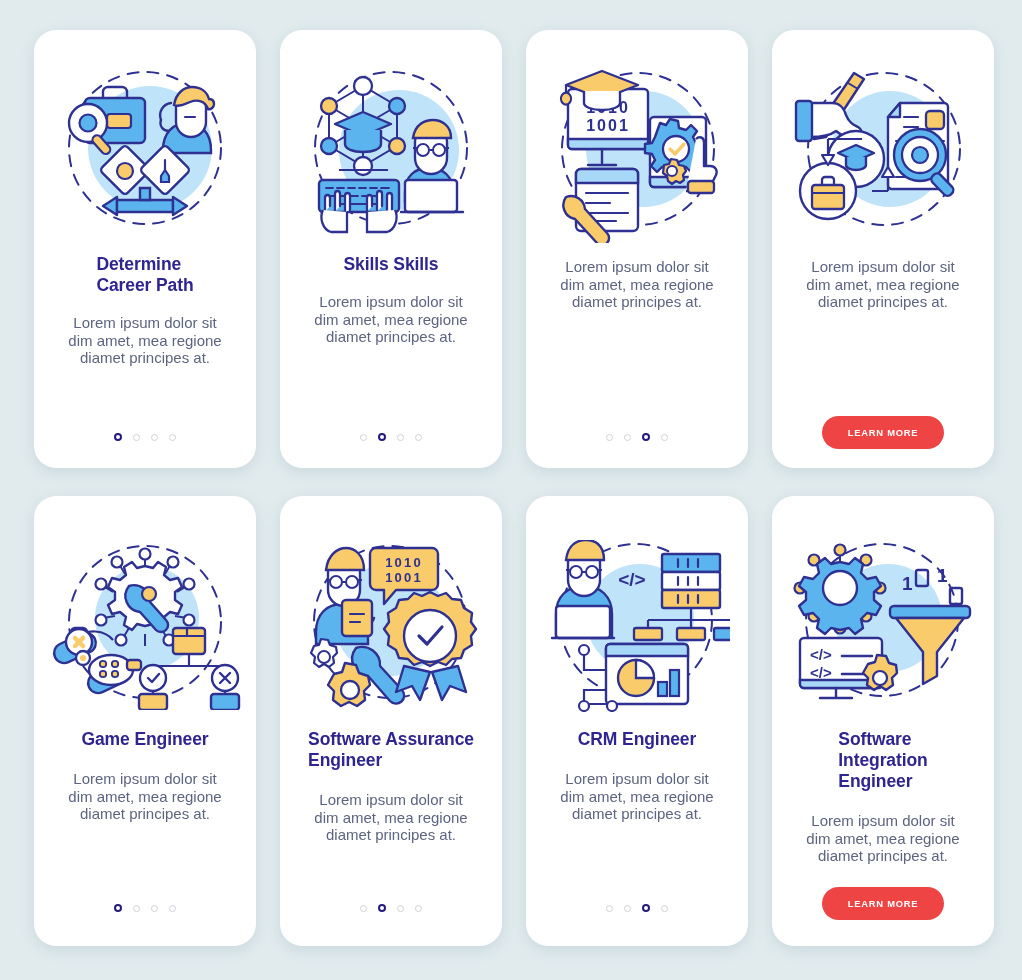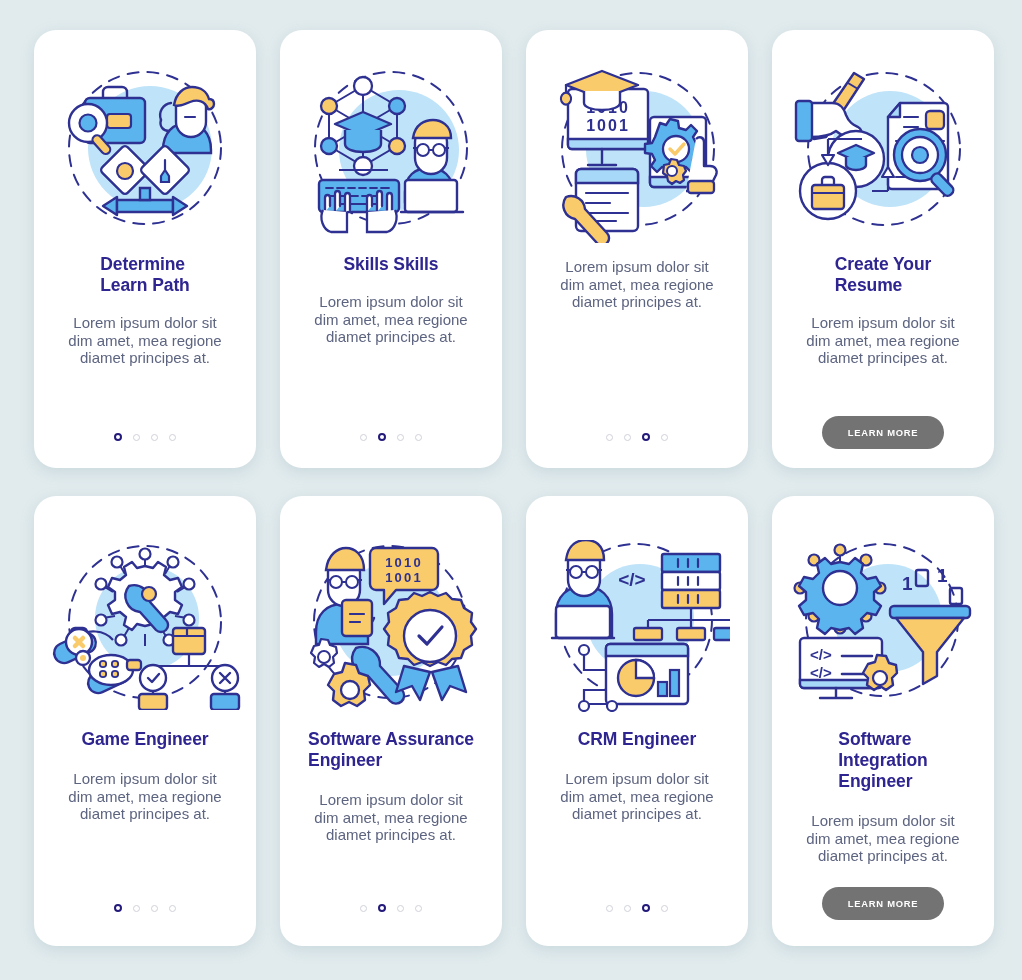--- a/index.html
+++ b/index.html
@@ -89,21 +89,21 @@
     border: 1.6px solid #cfd2da;
     background: transparent;
   }
   .dot.active {
     border-color: #241a7a;
     border-width: 2.4px;
     width: 8px; height: 8px;
   }
 
   .learn-btn {
-    background: #737373;
+    background: #ef4444;
     color: #ffffff;
     border: none;
     border-radius: 18px;
     font-family: "Liberation Sans", sans-serif;
     font-size: 9.4px;
     font-weight: bold;
     letter-spacing: 0.75px;
     padding: 11px 26px;
     cursor: pointer;
   }
@@ -143,21 +143,21 @@
 
         <path d="M90 132v8H60l-4 6 4 6v-6" fill="none" stroke="#2e3191" stroke-width="2.2"></path>
         <path d="M48 146l14-9v18z" fill="#5bb4ed" stroke="#2e3191" stroke-width="2.4" stroke-linejoin="round"></path>
         <path d="M62 140h56v12H62z" fill="#5bb4ed" stroke="#2e3191" stroke-width="2.4"></path>
         <path d="M132 146l-14-9v18z" fill="#5bb4ed" stroke="#2e3191" stroke-width="2.4" stroke-linejoin="round"></path>
         <path d="M85 128h10v12H85z" fill="#5bb4ed" stroke="#2e3191" stroke-width="2.4"></path>
       </svg>
     </div>
     <div class="title">
       <span>Determine</span><br>
-      <span>Learn Path</span>
+      <span>Career Path</span>
     </div>
     <div class="body-text">Lorem ipsum dolor sit dim amet, mea regione diamet principes at.</div>
     <div class="spacer"></div>
     <div class="dots">
       <span class="dot active"></span>
       <span class="dot"></span>
       <span class="dot"></span>
       <span class="dot"></span>
     </div>
   </div>
@@ -299,24 +299,20 @@
         <path d="M30 126v-5a3 3 0 013-3h6a3 3 0 013 3v5" fill="none" stroke="#2e3191" stroke-width="2.3"></path>
         <path d="M20 134h32" stroke="#2e3191" stroke-width="2.2"></path>
 
         <path d="M36 80h34" fill="none" stroke="#2e3191" stroke-width="2.2"></path>
         <path d="M36 80v18" fill="none" stroke="#2e3191" stroke-width="2.2"></path>
         <path d="M30 96l6 10 6-10z" fill="#ffffff" stroke="#2e3191" stroke-width="2.2" stroke-linejoin="round"></path>
         <path d="M96 132H80" fill="none" stroke="#2e3191" stroke-width="2.2"></path>
         <path d="M96 132v-16" fill="none" stroke="#2e3191" stroke-width="2.2"></path>
         <path d="M90 118l6-10 6 10z" fill="#ffffff" stroke="#2e3191" stroke-width="2.2" stroke-linejoin="round"></path>
       </svg>
-    </div>
-    <div class="title">
-      <span>Create Your</span><br>
-      <span>Resume</span>
     </div>
     <div class="body-text">Lorem ipsum dolor sit dim amet, mea regione diamet principes at.</div>
     <div class="spacer"></div>
     <button class="learn-btn">LEARN MORE</button>
   </div>
 
   <div class="screen row2">
     <div class="illus-wrap">
       <svg width="192" height="168" viewBox="0 0 192 168">
         <circle cx="98" cy="76" r="52" fill="#bfe3f8"></circle>

